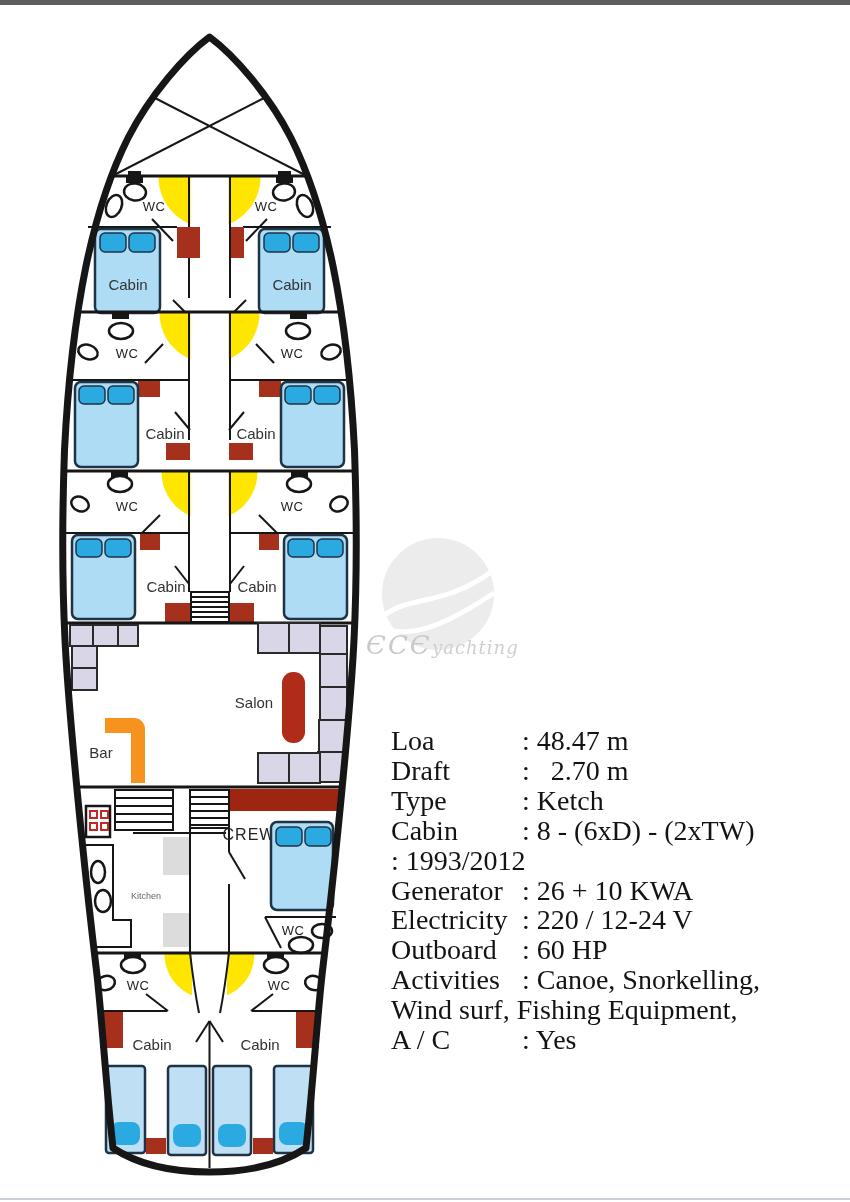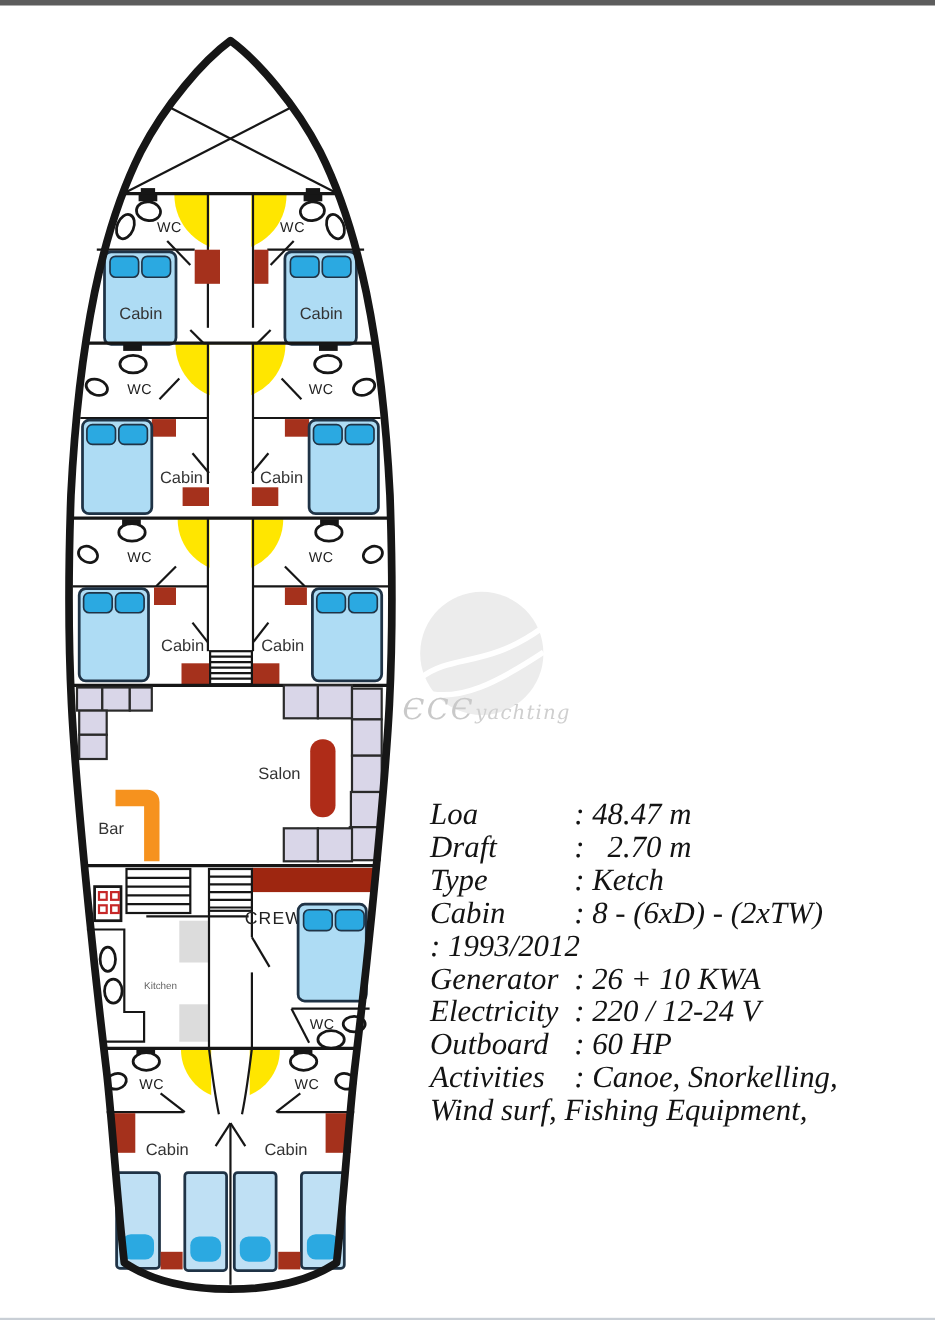--- a/index.html
+++ b/index.html
@@ -17,21 +17,21 @@
   .crew-label{font:16px "Liberation Sans",sans-serif;fill:#222;letter-spacing:1px;}
   .kitchen-label{font:9px "Liberation Sans",sans-serif;fill:#666;}
   .wm-brand{font:26px "DejaVu Serif",serif;font-style:italic;fill:#c9c9c9;letter-spacing:2px;}
   .wm-word{font:18px "DejaVu Serif",serif;font-style:italic;fill:#cfcfcf;letter-spacing:1px;}
 
   .spec-sheet{
     position:absolute;left:391px;top:726px;width:440px;
     font-family:"Liberation Serif",serif;font-size:28px;line-height:29.9px;
     color:#131313;
   }
-  .spec-row{display:flex;white-space:pre;font-style:italic;}
+  .spec-row{display:flex;white-space:pre;}
   .spec-label{min-width:127px;margin-right:4px;flex:0 0 auto;}
   .spec-value{white-space:pre;}
   .spec-cont{white-space:pre;}
 </style>
 </head>
 <body>
 
 <div class="scan-edge-top"></div>
 <div class="scan-edge-bottom"></div>
 
@@ -356,14 +356,15 @@
       <div class="spec-row"><span class="spec-label">Loa</span><span class="spec-value">: 48.47 m</span></div>
       <div class="spec-row"><span class="spec-label">Draft</span><span class="spec-value">:   2.70 m</span></div>
       <div class="spec-row"><span class="spec-label">Type</span><span class="spec-value">: Ketch</span></div>
       <div class="spec-row"><span class="spec-label">Cabin</span><span class="spec-value">: 8 - (6xD) - (2xTW)</span></div>
       <div class="spec-row"><span class="spec-value">: 1993/2012</span></div>
       <div class="spec-row"><span class="spec-label">Generator</span><span class="spec-value">: 26 + 10 KWA</span></div>
       <div class="spec-row"><span class="spec-label">Electricity</span><span class="spec-value">: 220 / 12-24 V</span></div>
       <div class="spec-row"><span class="spec-label">Outboard</span><span class="spec-value">: 60 HP</span></div>
       <div class="spec-row"><span class="spec-label">Activities</span><span class="spec-value">: Canoe, Snorkelling,</span></div>
       <div class="spec-row"><span class="spec-cont">Wind surf, Fishing Equipment,</span></div>
+      <div class="spec-row"><span class="spec-label">A / C</span><span class="spec-value">: Yes</span></div>
     </div>
 </div>
 
 </body></html>

